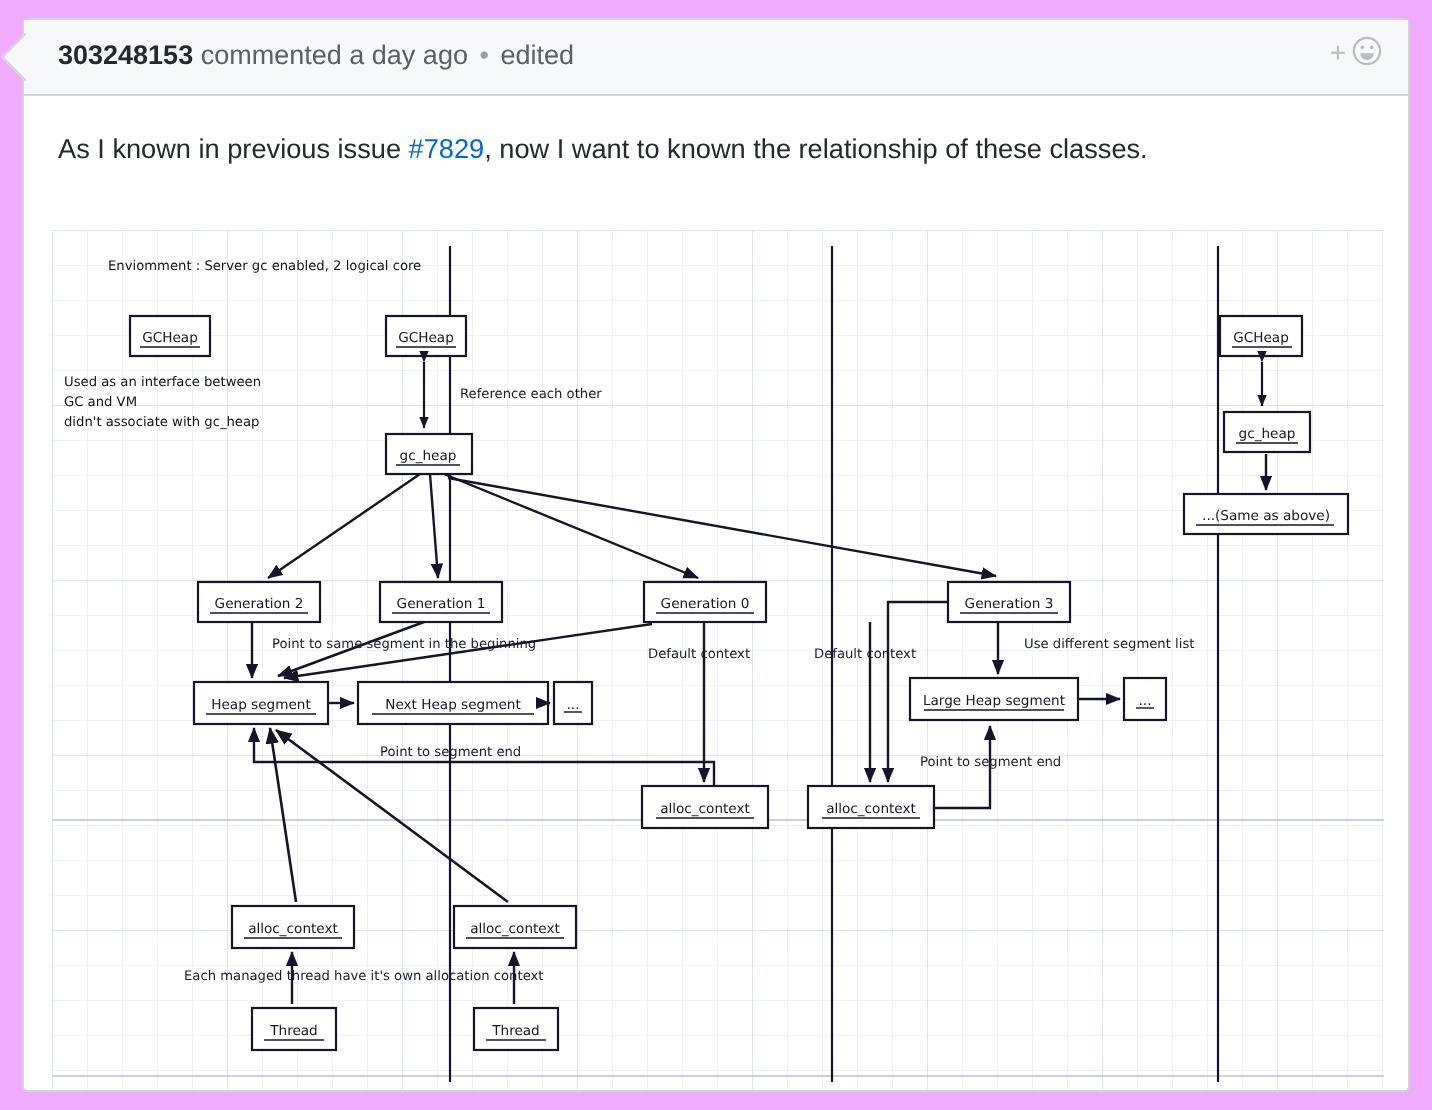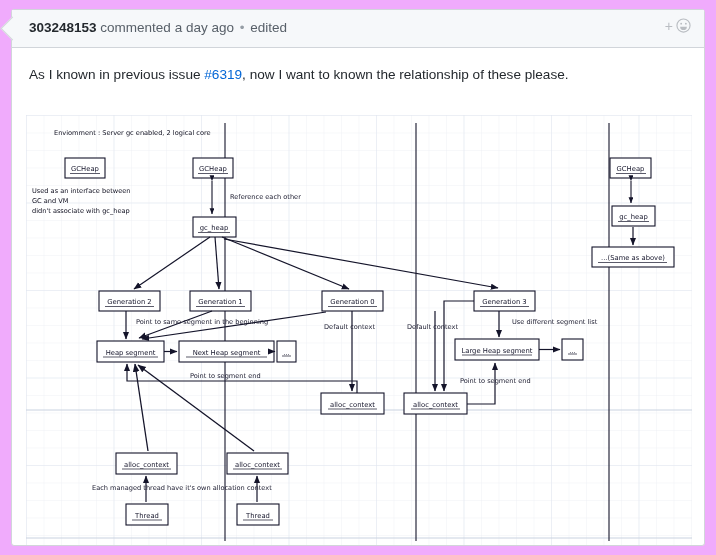--- a/index.html
+++ b/index.html
@@ -85,21 +85,21 @@
             <circle cx="8" cy="8" r="7" fill="none" stroke="#b9bdc2" stroke-width="1.2"></circle>
             <circle cx="5.5" cy="6" r="1" fill="#b9bdc2"></circle>
             <circle cx="10.5" cy="6" r="1" fill="#b9bdc2"></circle>
             <path d="M4.4 9.2 H11.6 A3.6 3.6 0 0 1 4.4 9.2 Z" fill="#b9bdc2"></path>
           </svg>
         </span>
       </div>
     </div>
 
     <div class="body-text">
-      <span class="ln"><span>As I known in previous issue </span><a href="#" class="issue-link">#6319</a><span>, now I want to known the relationship of these please.</span></span>
+      <span class="ln"><span>As I known in previous issue </span><a href="#" class="issue-link">#7829</a><span>, now I want to known the relationship of these classes.</span></span>
     </div>
 
     <div class="diagram-wrap">
       <svg class="diagram-svg" width="666" height="430" viewBox="0 0 666 430">
 
         <defs>
           <marker id="ah" markerWidth="7" markerHeight="7" refX="6" refY="2.6" orient="auto" markerUnits="strokeWidth">
             <path d="M0,0 L6.4,2.6 L0,5.2 z" fill="#14142a"></path>
           </marker>
           <marker id="ahs" markerWidth="6" markerHeight="6" refX="5.2" refY="2.2" orient="auto" markerUnits="strokeWidth">

